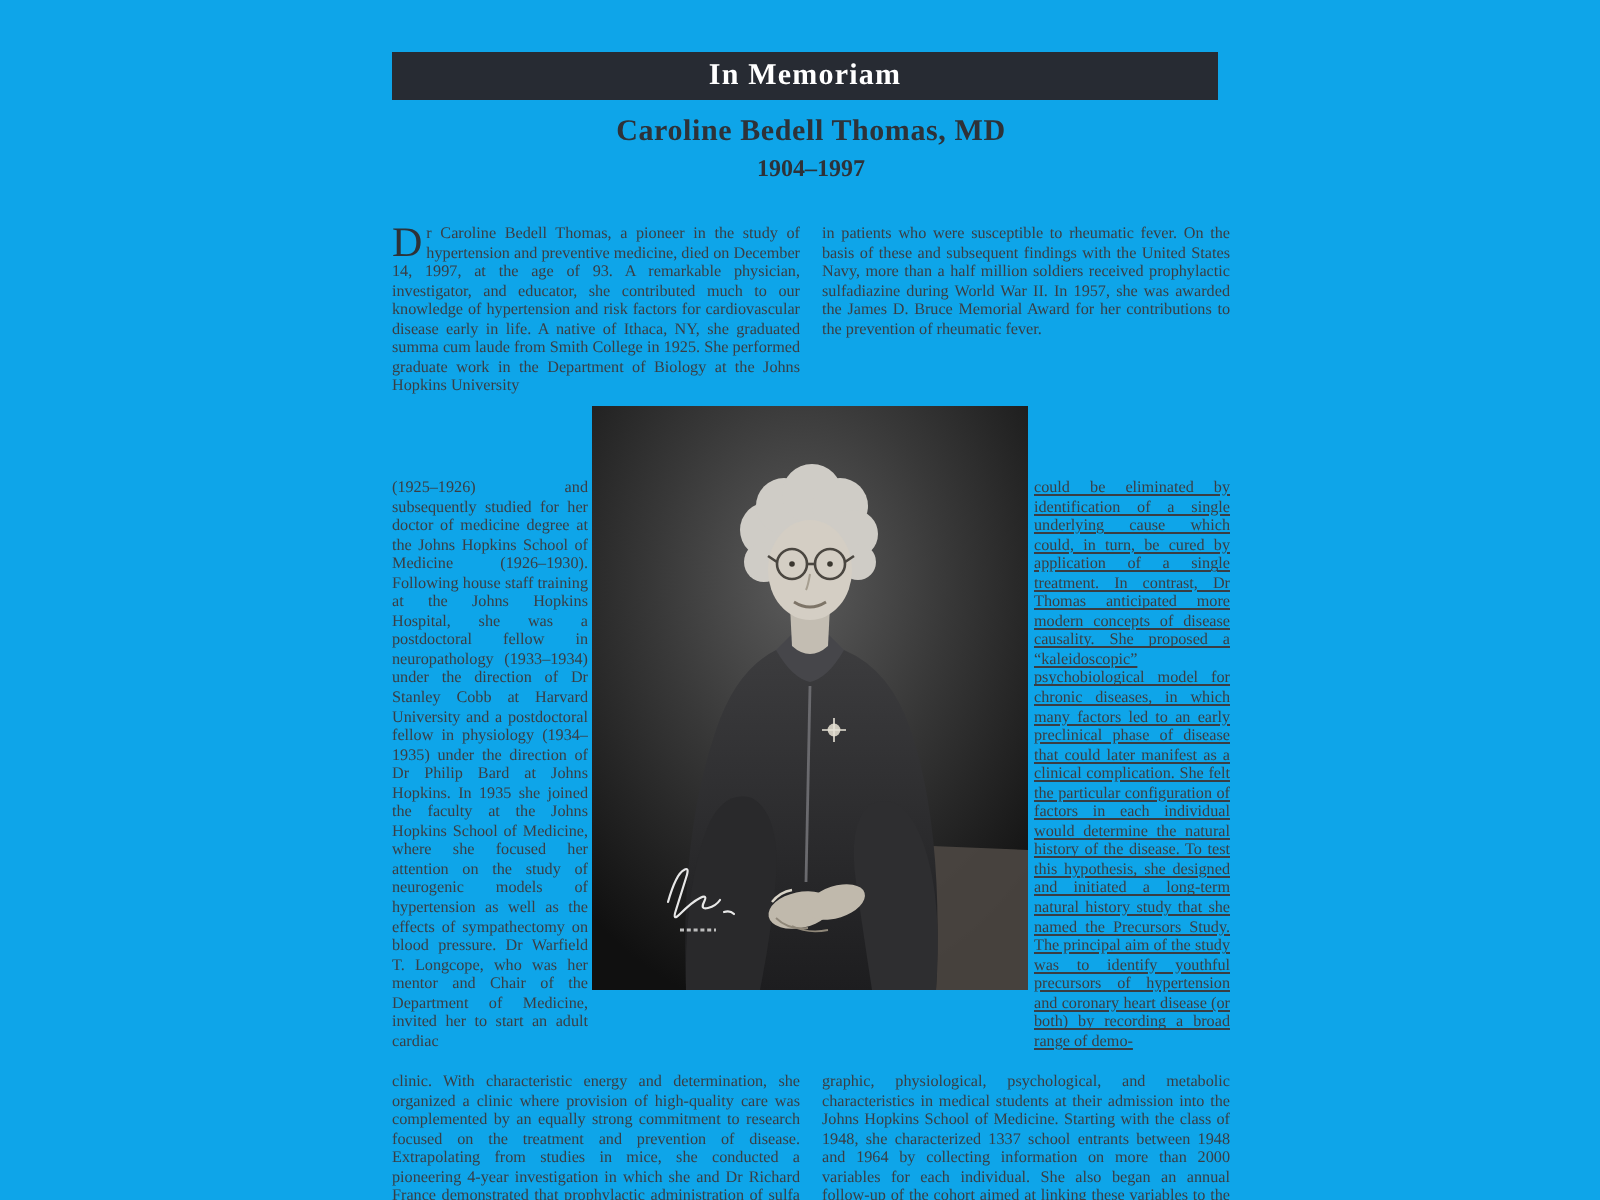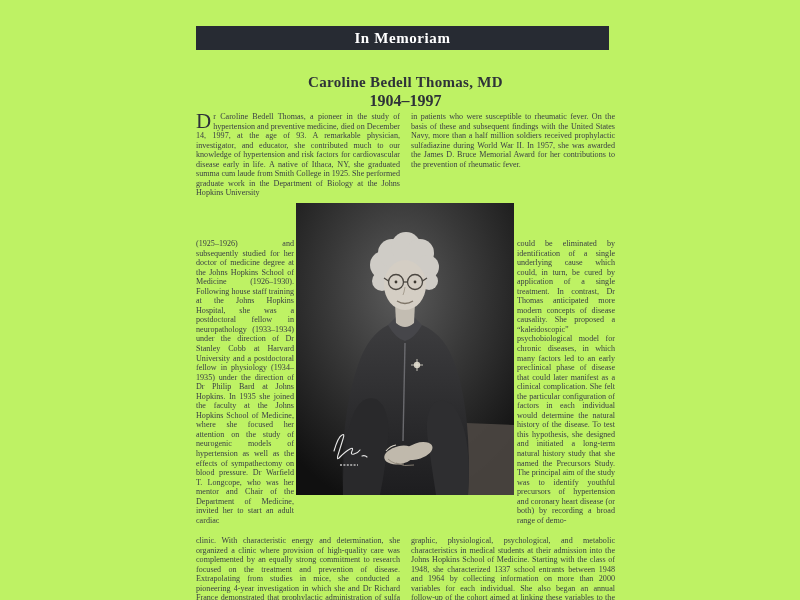--- a/index.html
+++ b/index.html
@@ -2,49 +2,49 @@
 <html><head>
 <meta charset="utf-8">
 <style>
   html,body{margin:0;padding:0;}
   body{
     width:800px;height:600px;overflow:hidden;
     background:#ffffff;
     font-family:"Liberation Serif","DejaVu Serif",serif;
     color:#33373c;
   }
-  #page{position:relative;width:800px;height:600px;background:#bef264;}
+  #page{position:relative;width:800px;height:600px;background:#0ea5e9;}
 
   
   .memoriam-bar{
     position:absolute;left:196px;top:26px;width:413px;height:24px;
     background:#272b33;color:#ffffff;
     font-weight:bold;font-size:15px;line-height:24px;text-align:center;
     letter-spacing:0.6px;
   }
 
   
-  .title-block{position:absolute;left:196px;top:57px;width:419px;text-align:center;margin-top:16px;}
+  .title-block{position:absolute;left:196px;top:57px;width:419px;text-align:center;}
   .article-title{font-weight:bold;font-size:15px;line-height:18px;color:#2e3238;letter-spacing:0.3px;}
-  .article-years{font-weight:bold;font-size:16px;line-height:15px;color:#2e3238;margin-top:2px;}
+  .article-years{font-weight:bold;font-size:12px;line-height:15px;color:#2e3238;margin-top:2px;}
 
   
   .columns{
     position:absolute;left:196px;top:112px;width:419px;height:480px;
     font-size:8.1px;line-height:9.55px;text-align:justify;
     color:#3a3e44;
   }
   .col{position:absolute;top:0;width:204px;}
   .col-left{left:0;}
   .col-right{left:215px;}
   .col p{margin:0;padding:0;}
   .seg-top{height:91px;overflow:hidden;}
   .seg-narrow{height:297px;overflow:hidden;margin-top:36px;}
   .col-left .seg-narrow{width:98px;}
-  .col-right .seg-narrow{width:98px;margin-left:106px;}
+  .col-right .seg-narrow{width:98px;margin-left:106px;text-decoration:underline;}
   .seg-bottom{overflow:hidden;}
   .indent{text-indent:9px;}
 
   .dropcap{
     float:left;
     font-size:21px;line-height:17px;
     font-weight:normal;
     padding-right:2px;padding-top:1px;
     color:#2e3238;
   }

